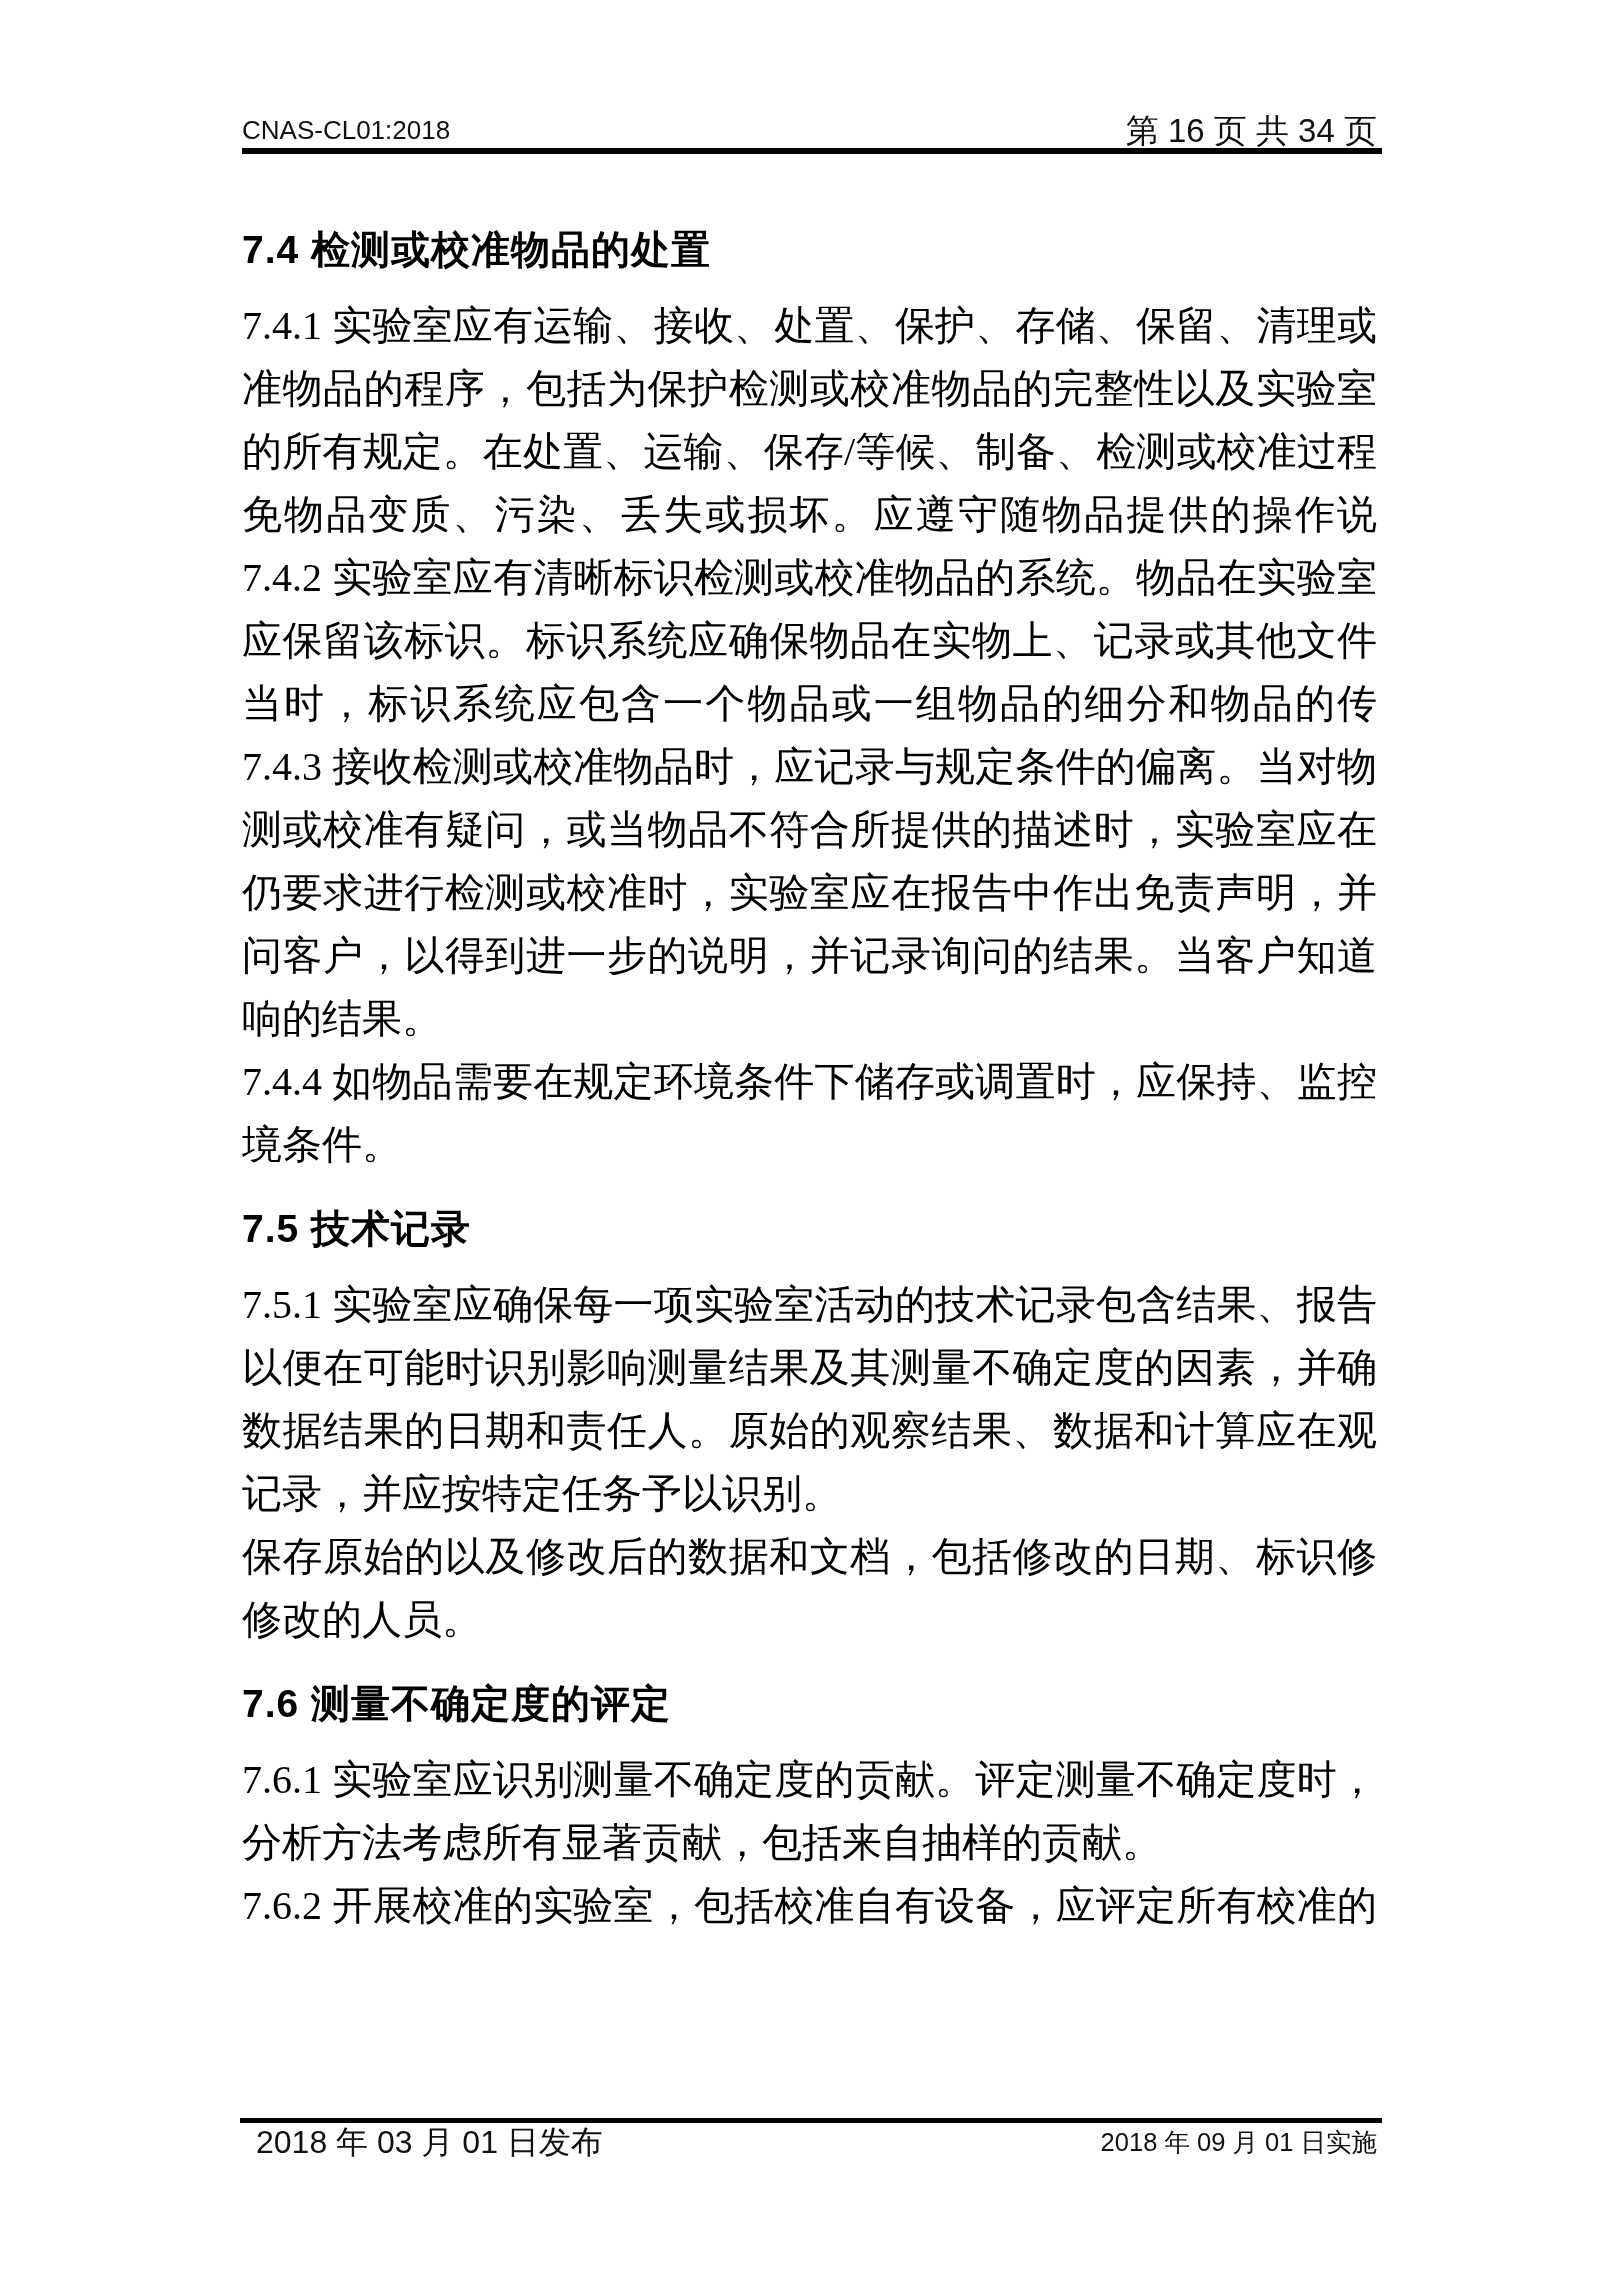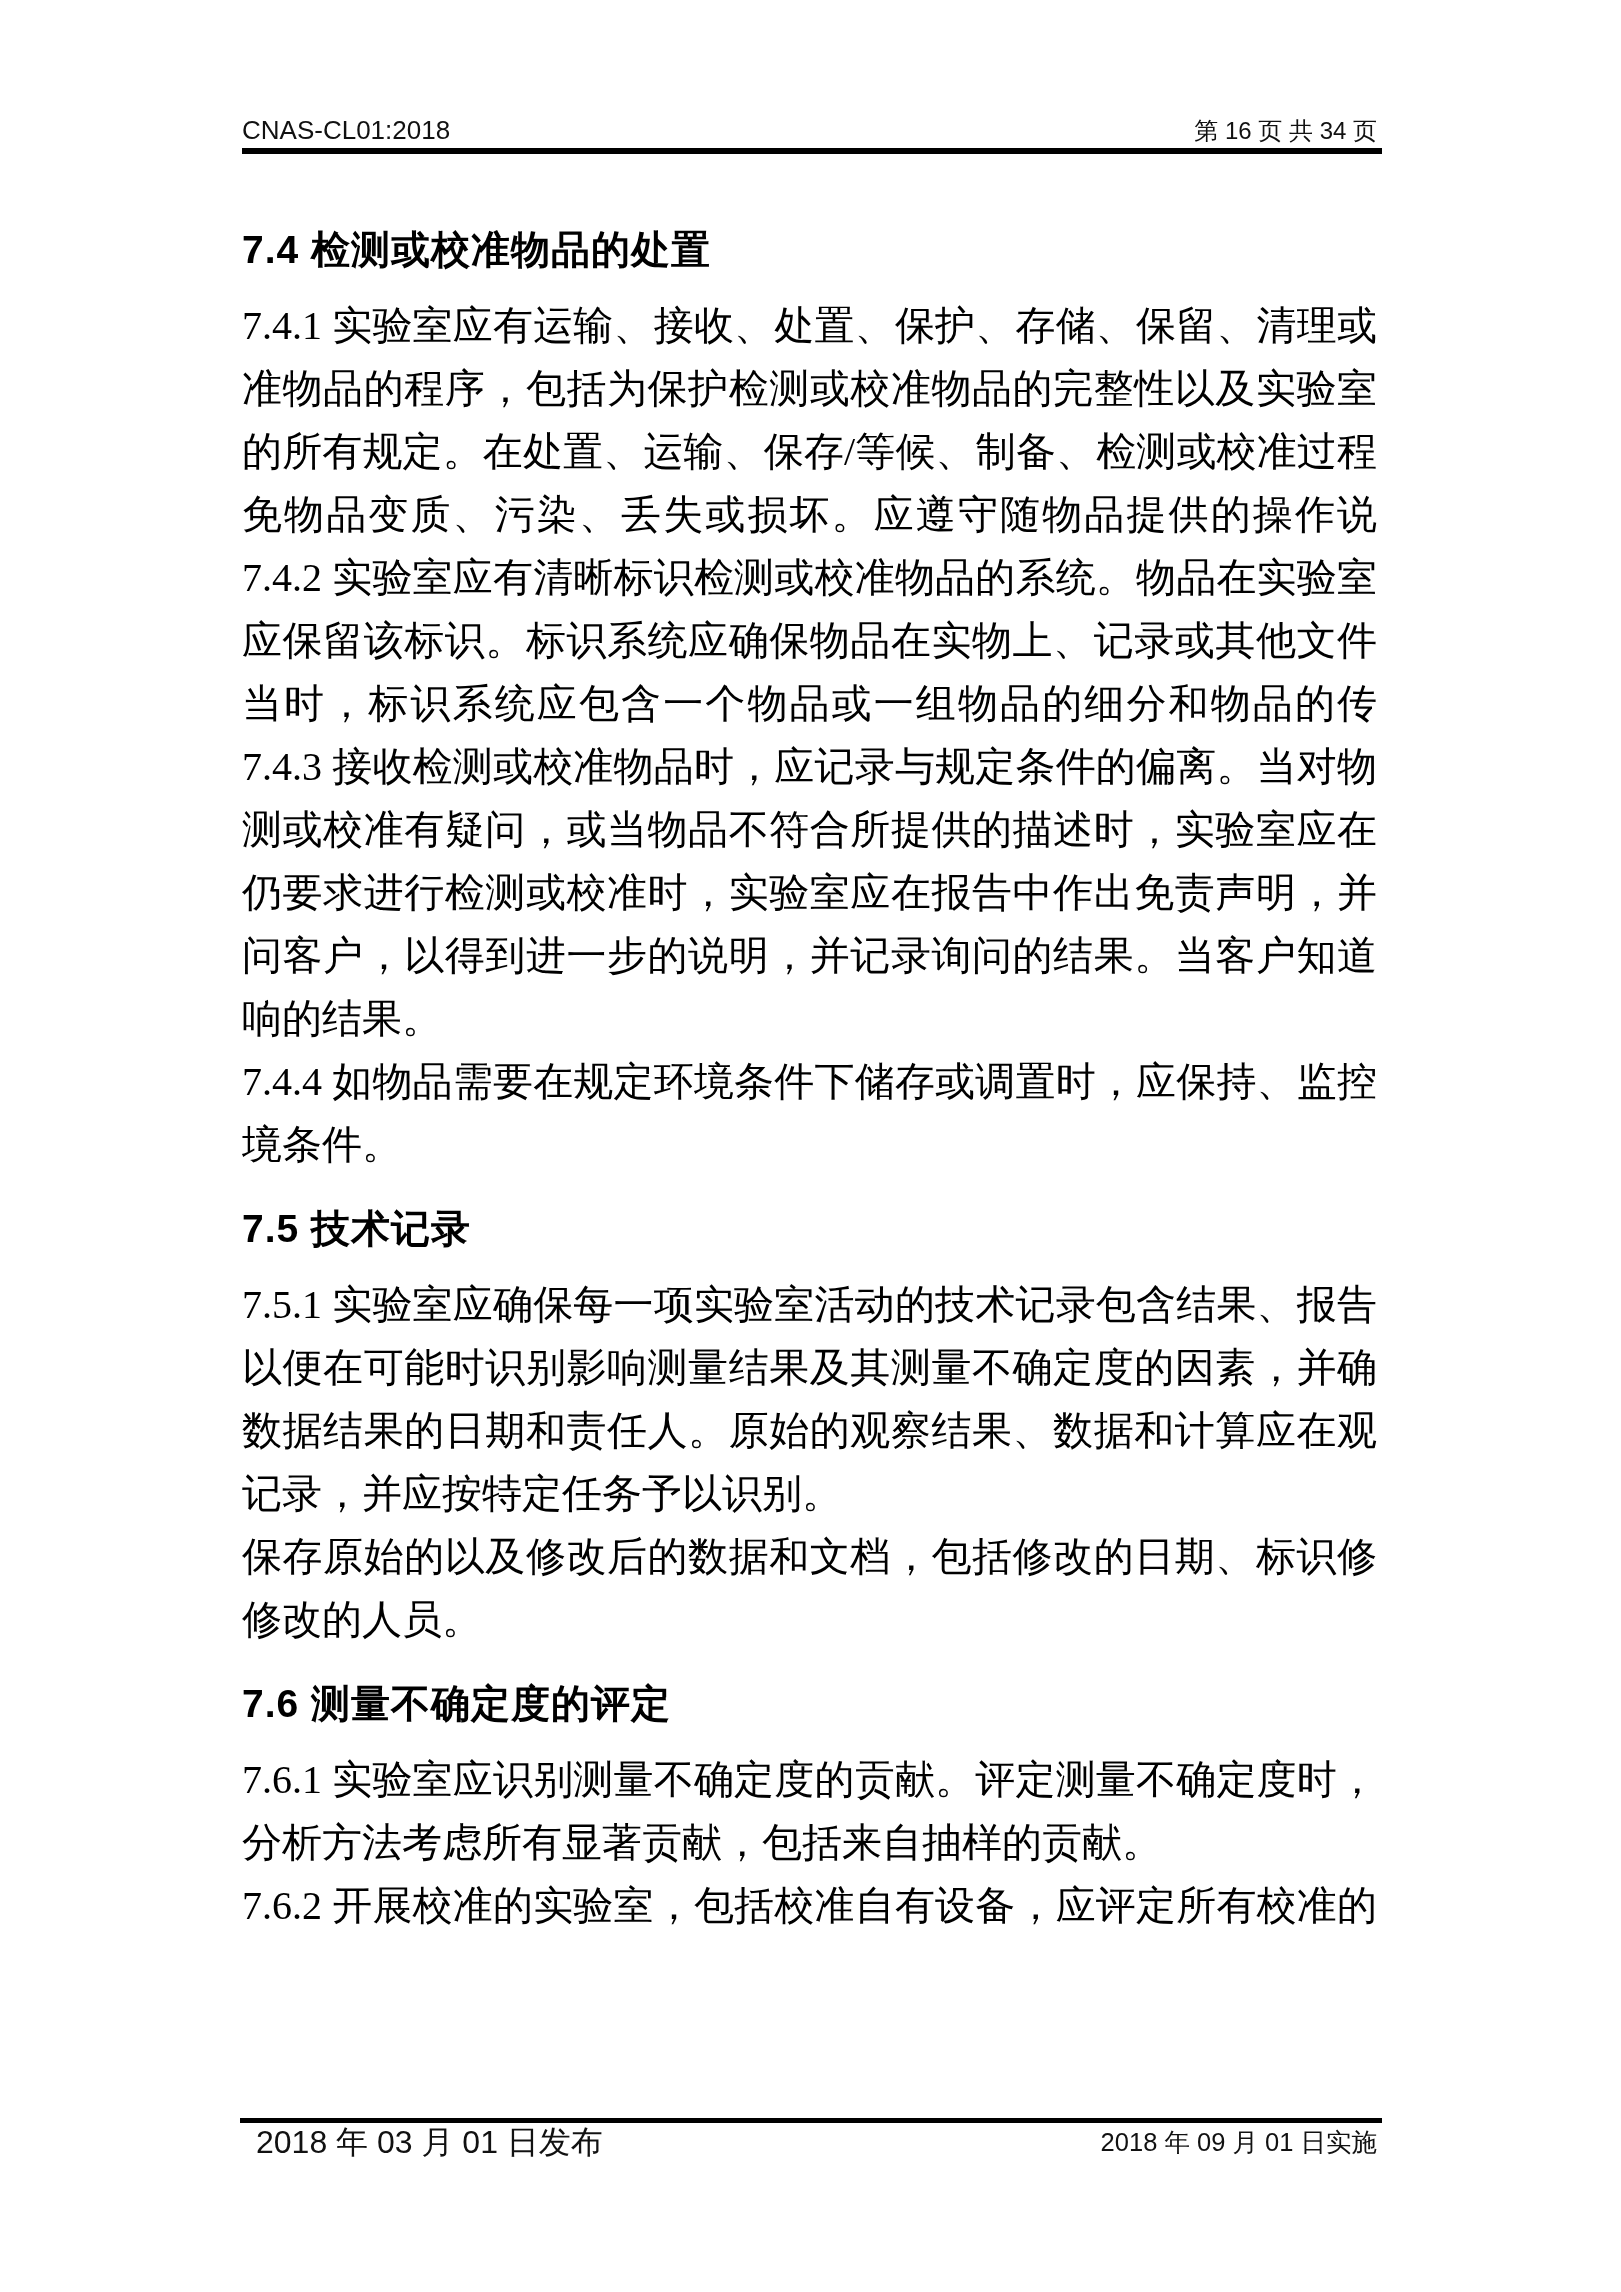--- a/index.html
+++ b/index.html
@@ -13,21 +13,21 @@
   }
   
   .hdr-left{
     position:absolute;left:242px;top:116px;
     font-family:"Liberation Sans","DejaVu Sans",sans-serif;
     font-size:26px;line-height:29px;color:#111;
   }
   .hdr-right{
     position:absolute;right:244px;top:116px;
     font-family:"Liberation Sans","DejaVu Sans",sans-serif;
-    font-size:24px;line-height:29px;color:#111;
+    font-size:33px;line-height:29px;color:#111;
   }
   .hdr-rule{
     position:absolute;left:242px;top:148px;
     width:1140px;height:5.9px;background:#000;
   }
   
   .ftr-rule{
     position:absolute;left:240px;top:2118px;
     width:1142px;height:4.9px;background:#000;
   }

